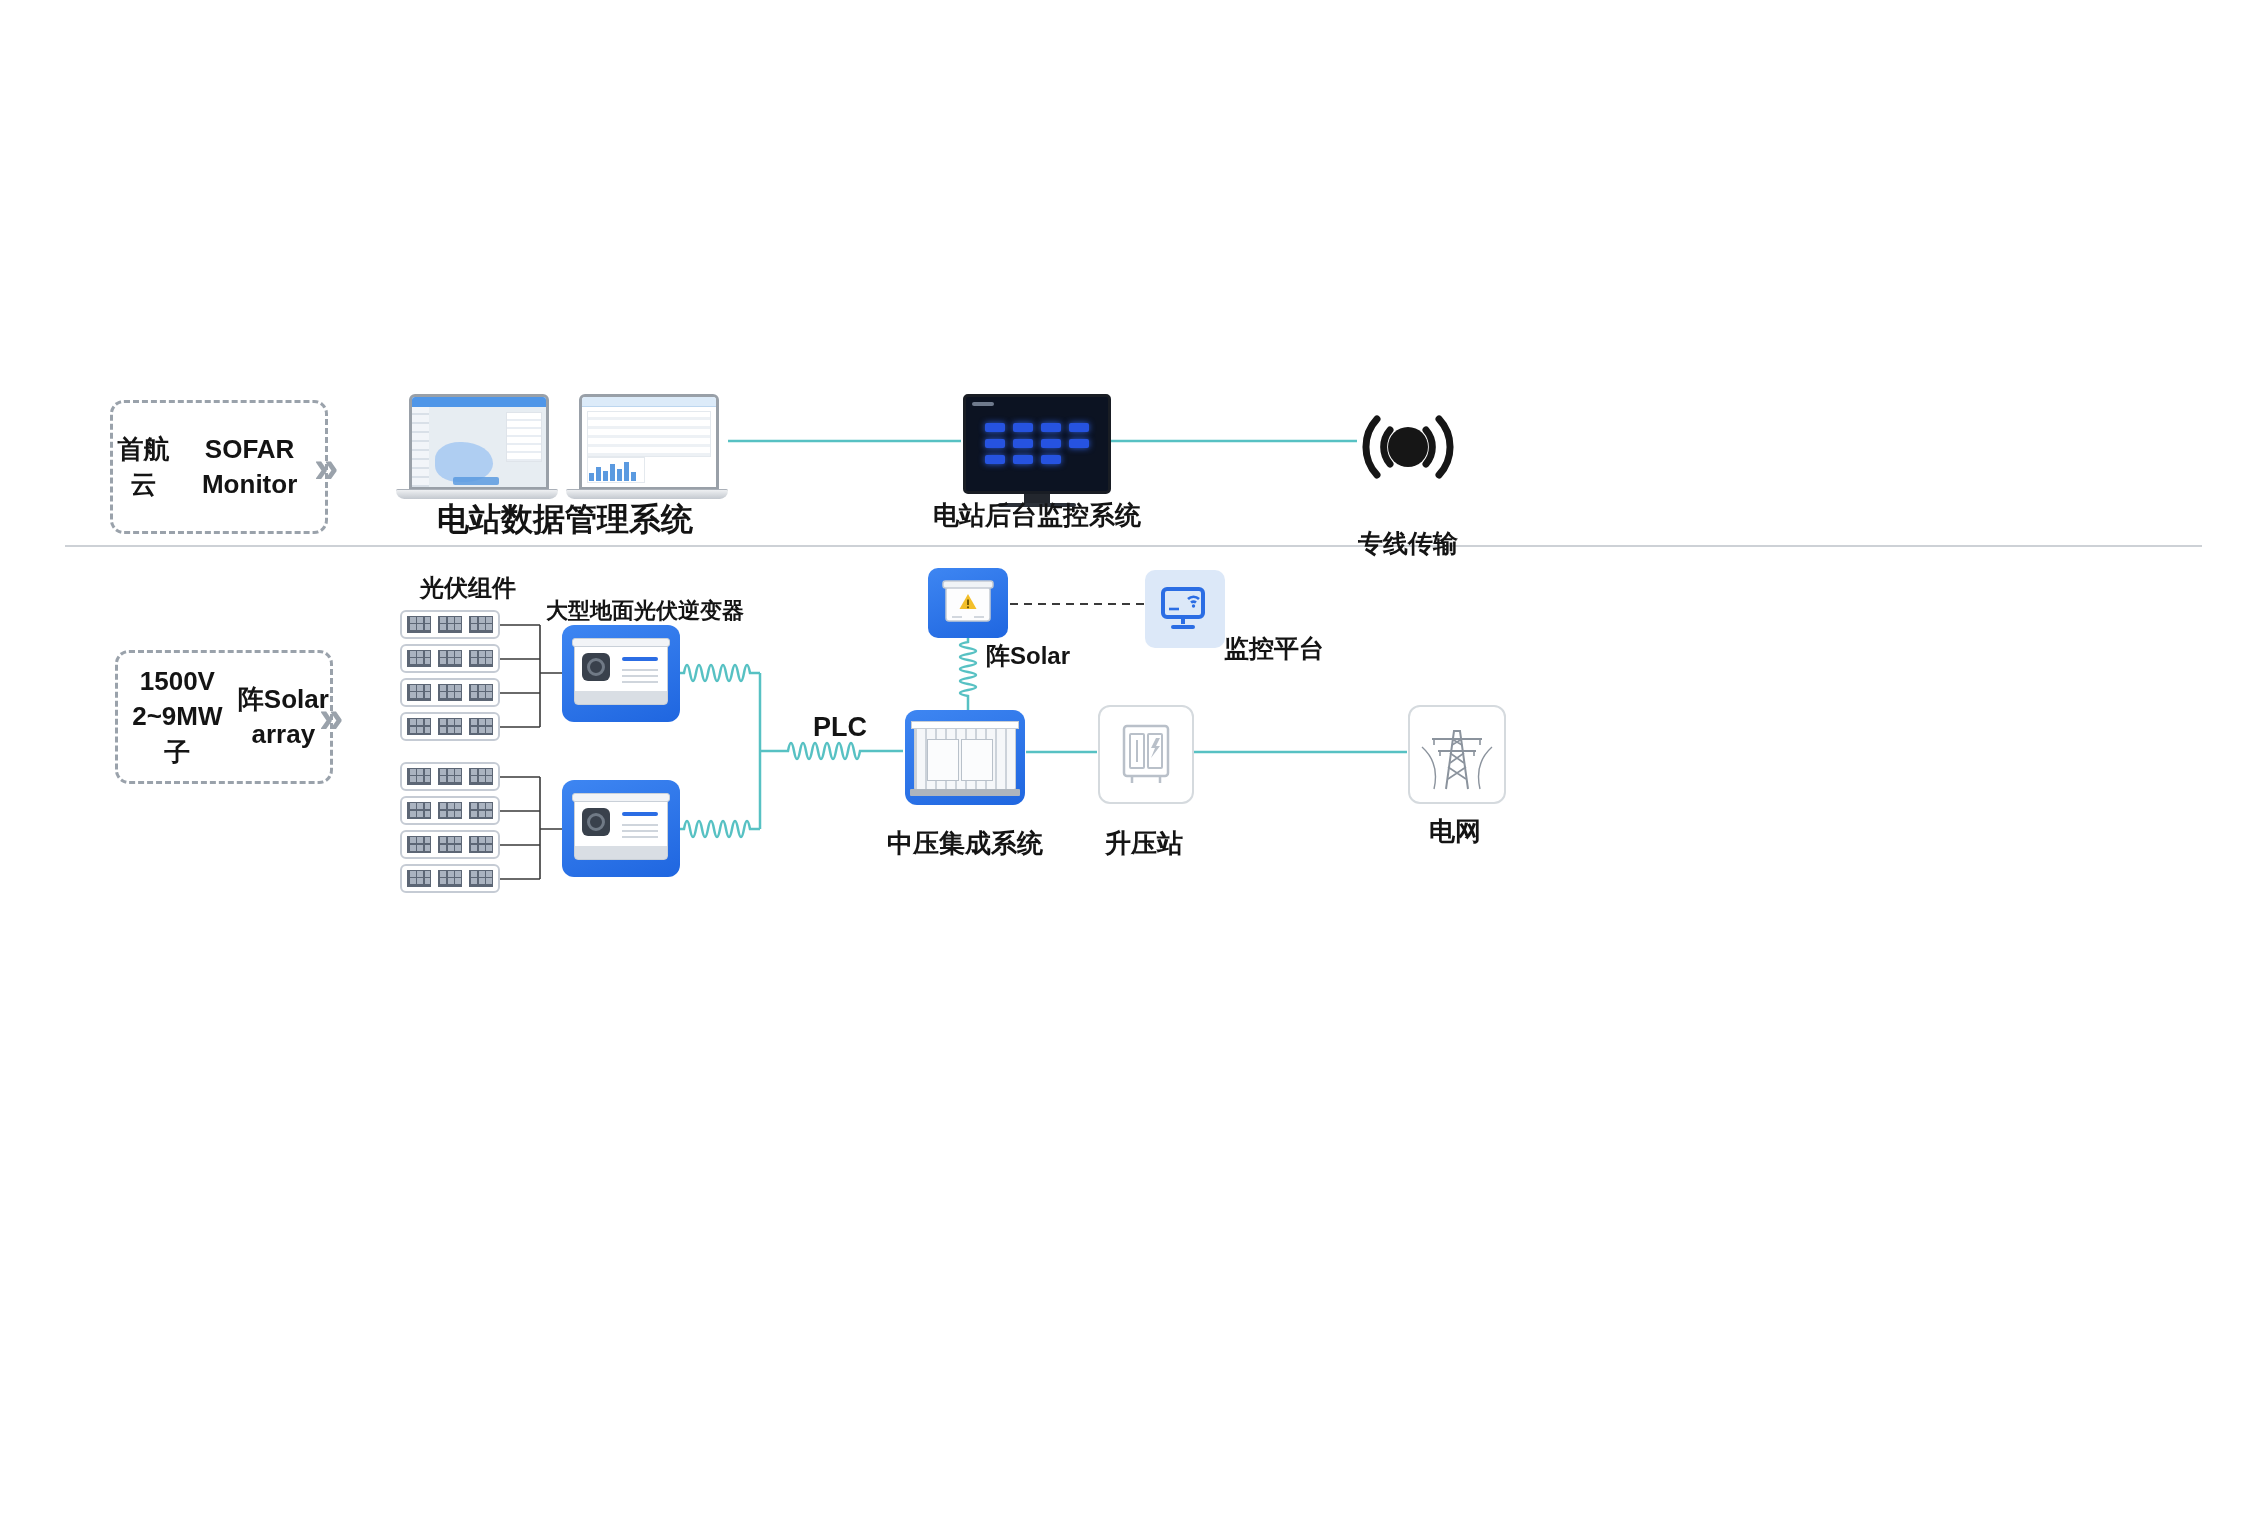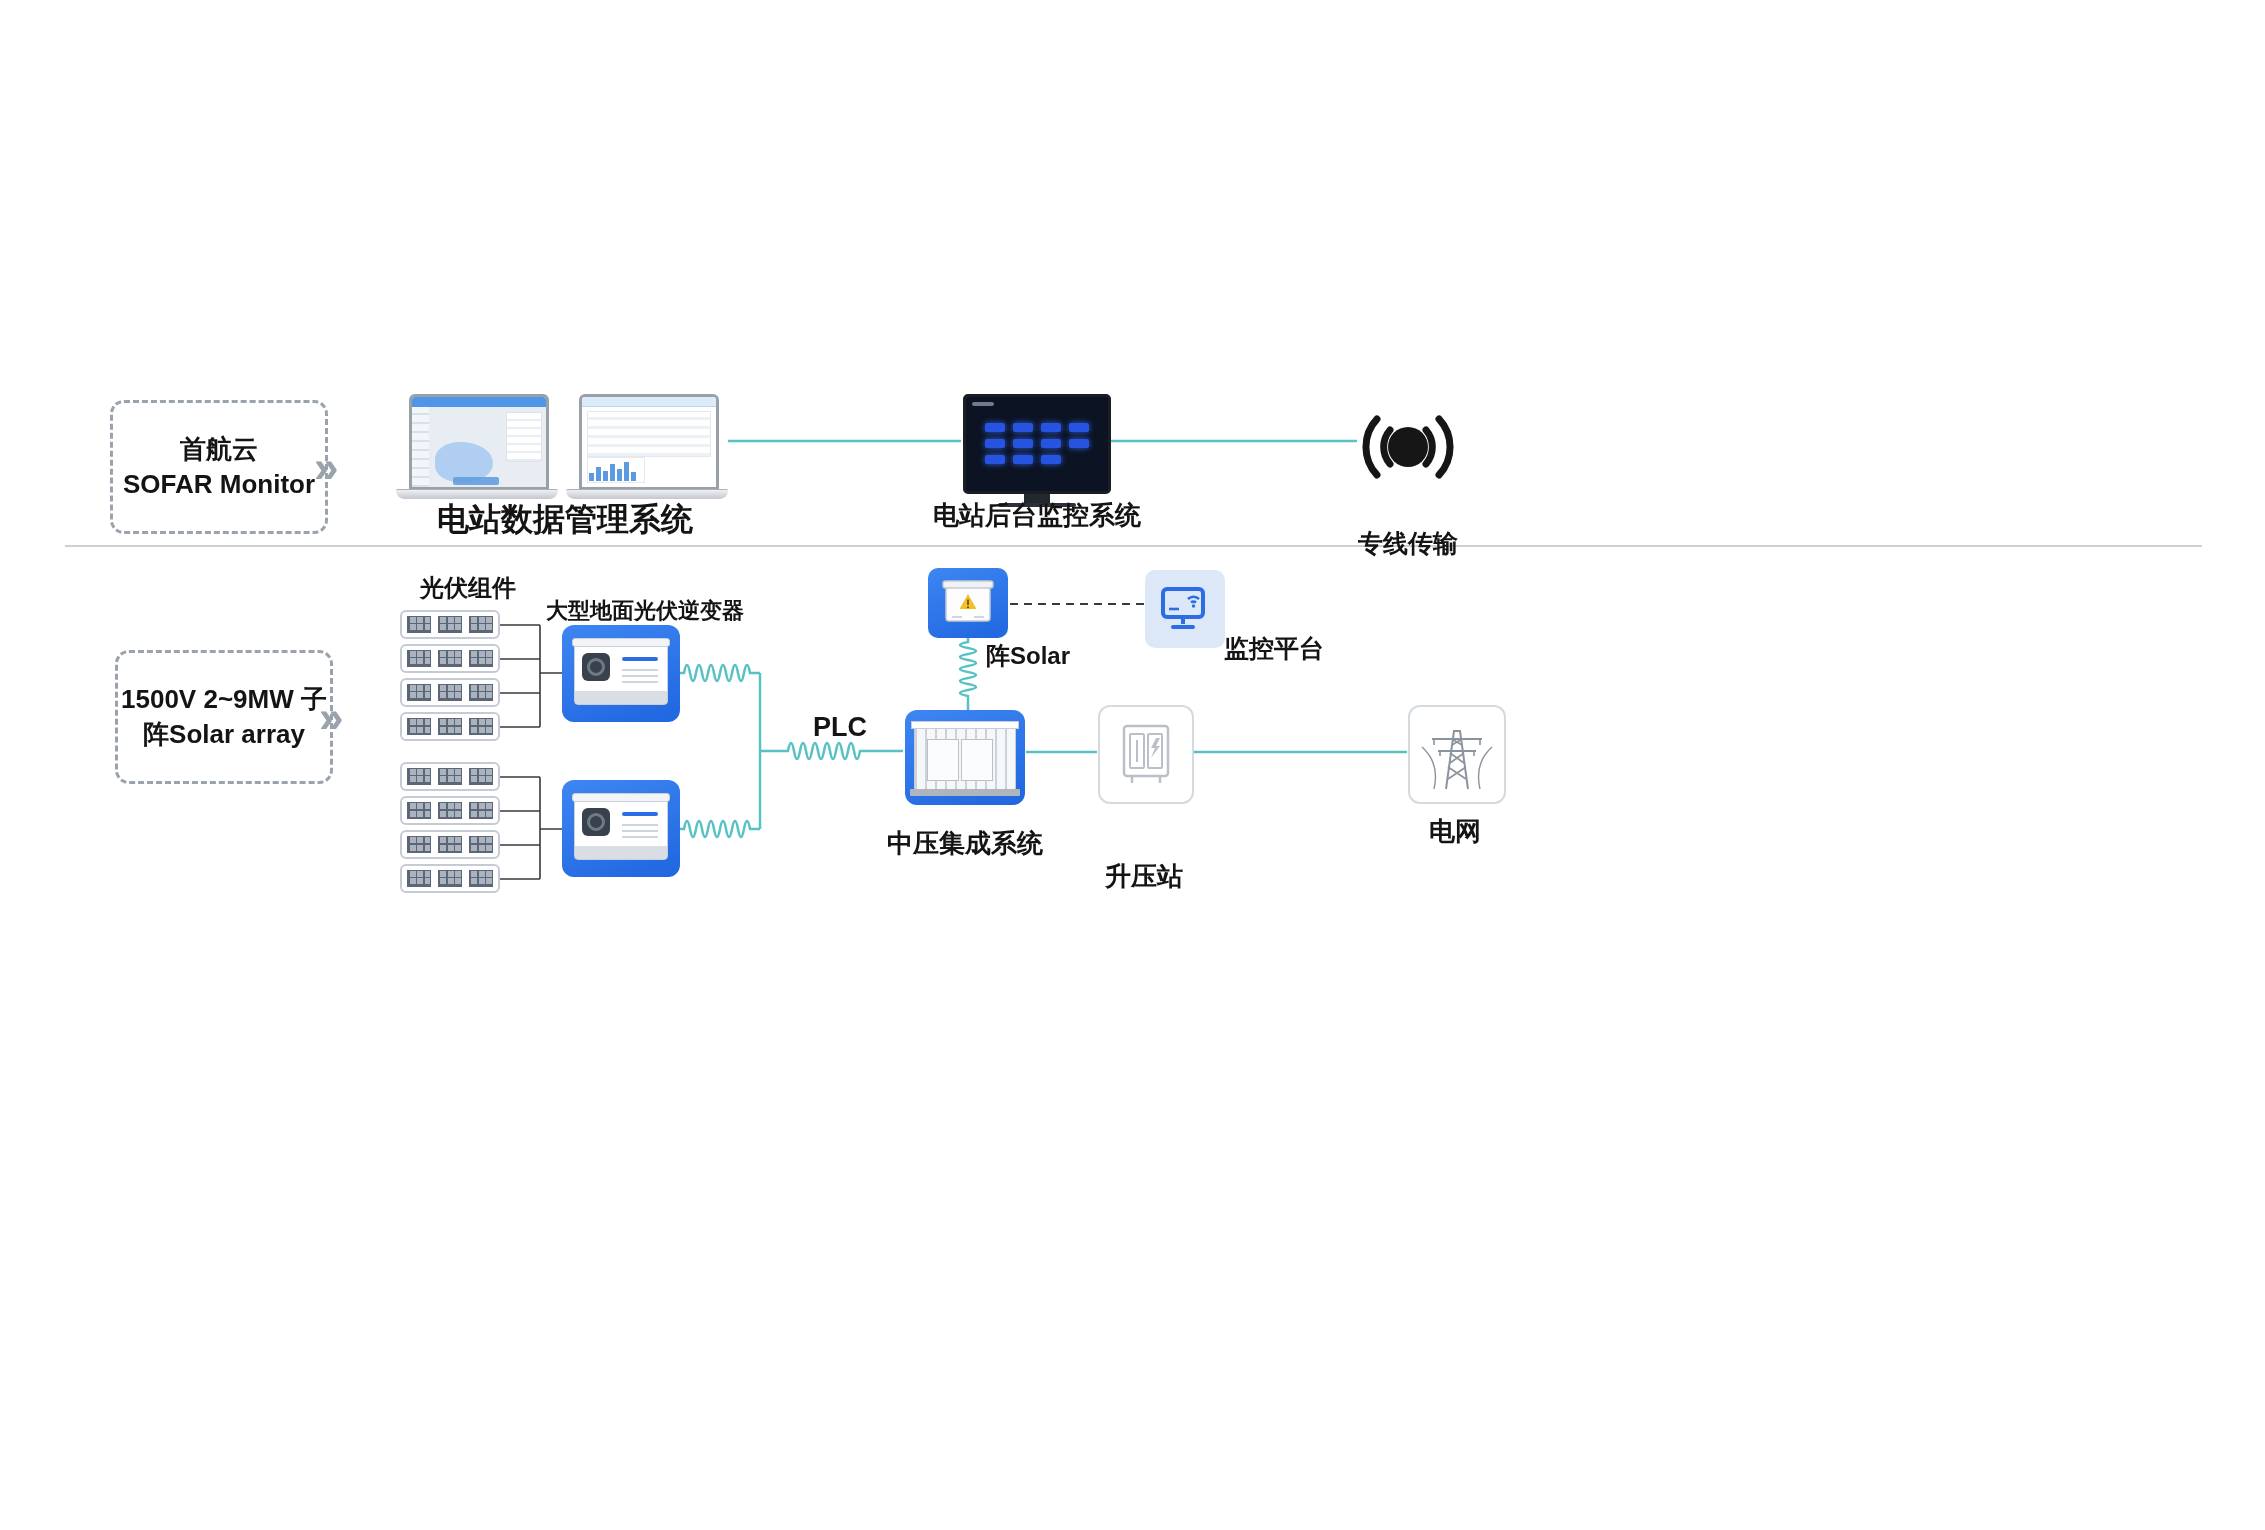--- a/index.html
+++ b/index.html
@@ -3,21 +3,21 @@
 <meta charset="utf-8">
 <style>
   html,body{margin:0;padding:0;background:#fff;}
   body{font-family:"Liberation Sans","DejaVu Sans",sans-serif;color:#141414;}
   .stage{position:relative;width:2265px;height:1530px;background:#ffffff;overflow:hidden;}
   .abs{position:absolute;}
   svg.wires{position:absolute;left:0;top:0;pointer-events:none;}
 
   
   .dashed-box{position:absolute;border:3px dashed #9aa2ab;border-radius:14px;
-    display:flex;flex-direction:column;align-items:center;justify-content:center;
+    display:flex;flex-direction:row;align-items:center;justify-content:center;
     font-weight:bold;font-size:26px;line-height:1.35;text-align:center;background:#fff;}
   .chevron{position:absolute;color:#9aa2ab;font-size:44px;font-weight:bold;line-height:1;}
 
   
   .lbl{position:absolute;font-weight:bold;color:#141414;text-align:center;white-space:nowrap;}
 
   
   .divider{position:absolute;background:#cdd1d6;height:2px;}
 
   
@@ -290,21 +290,21 @@
   <div class="white-tile" style="left:1098px;top:705px;width:92px;height:95px;">
     <svg width="58" height="66" viewBox="0 0 58 66">
       <rect x="7" y="4" width="44" height="50" rx="3" fill="none" stroke="#b9c0c9" stroke-width="2.5"></rect>
       <rect x="13" y="12" width="14" height="34" rx="1" fill="none" stroke="#b9c0c9" stroke-width="2"></rect>
       <rect x="31" y="12" width="14" height="34" rx="1" fill="none" stroke="#b9c0c9" stroke-width="2"></rect>
       <path d="M20 18 v22" stroke="#b9c0c9" stroke-width="2" fill="none"></path>
       <path d="M39 16 l-5 10 h4 l-4 10 l9 -12 h-4 l4 -8 z" fill="#b9c0c9"></path>
       <path d="M15 54 v7 M43 54 v7" stroke="#b9c0c9" stroke-width="2.5" fill="none"></path>
     </svg>
   </div>
-  <div class="lbl" style="left:1094px;top:859px;width:100px;font-size:26px;">升压站</div>
+  <div class="lbl" style="left:1094px;top:826px;width:100px;font-size:26px;">升压站</div>
 
   <div class="white-tile" style="left:1408px;top:705px;width:94px;height:95px;">
     <svg width="76" height="76" viewBox="0 0 76 76">
       <path d="M27 72 L35 14 H41 L49 72" stroke="#8b939d" stroke-width="2" fill="none"></path>
       <path d="M29 62 L47 50 M29 50 L47 62 M31 46 L45 36 M31 36 L45 46 M33 28 L43 22 M33 22 L43 28" stroke="#8b939d" stroke-width="1.6" fill="none"></path>
       <path d="M13 22 H63 M19 34 H57" stroke="#8b939d" stroke-width="2" fill="none"></path>
       <path d="M15 22 v6 M61 22 v6 M21 34 v5 M55 34 v5" stroke="#8b939d" stroke-width="1.6" fill="none"></path>
       <path d="M3 30 Q 21 46 15 72 M73 30 Q 55 46 61 72" stroke="#8b939d" stroke-width="1.4" fill="none"></path>
     </svg>
   </div>

